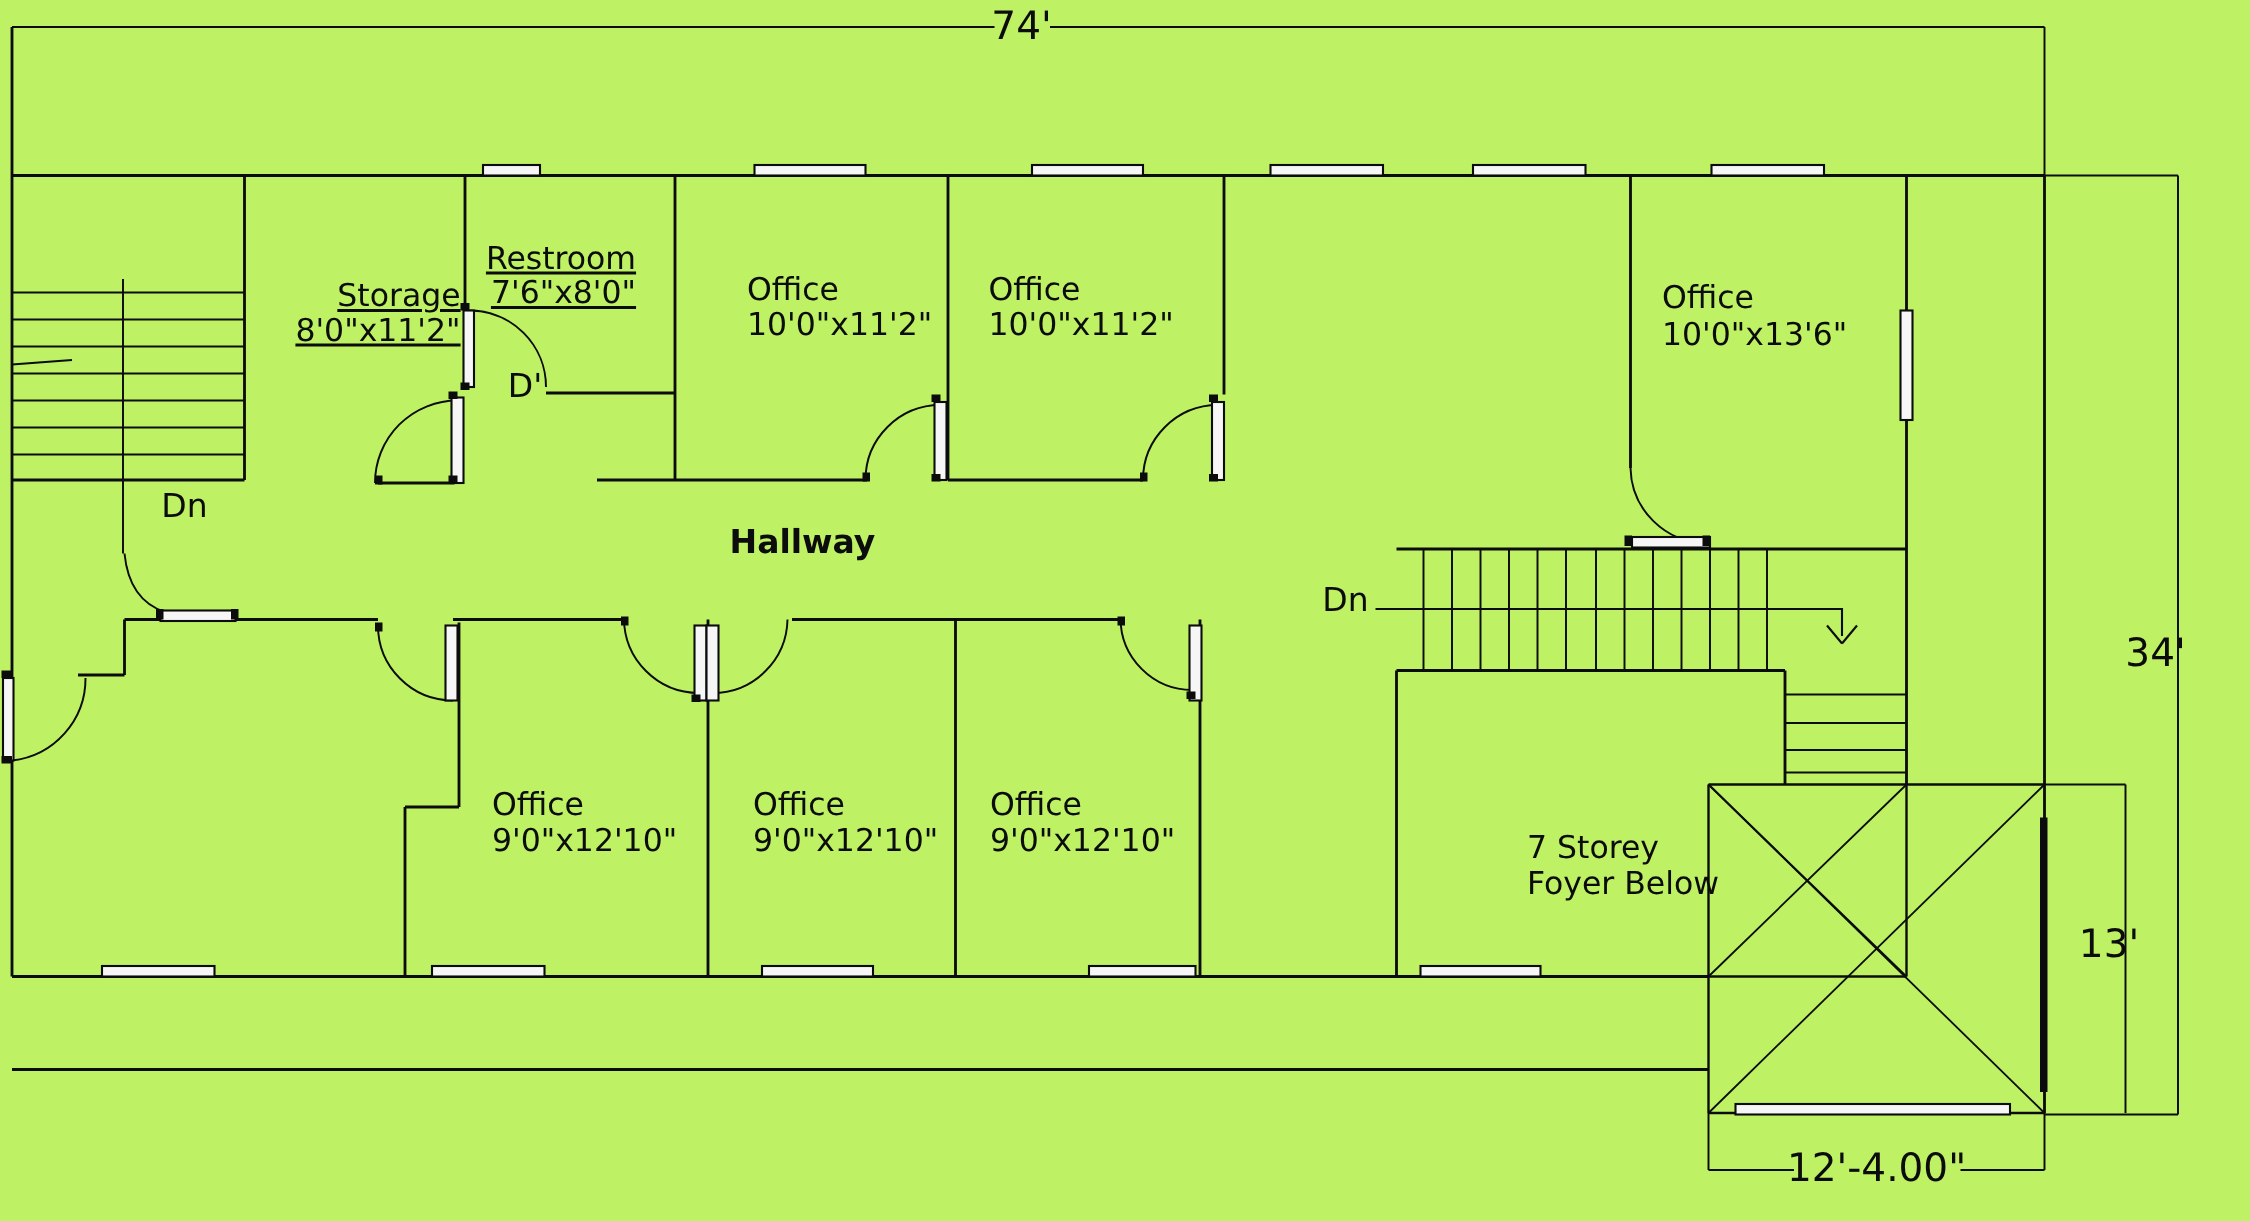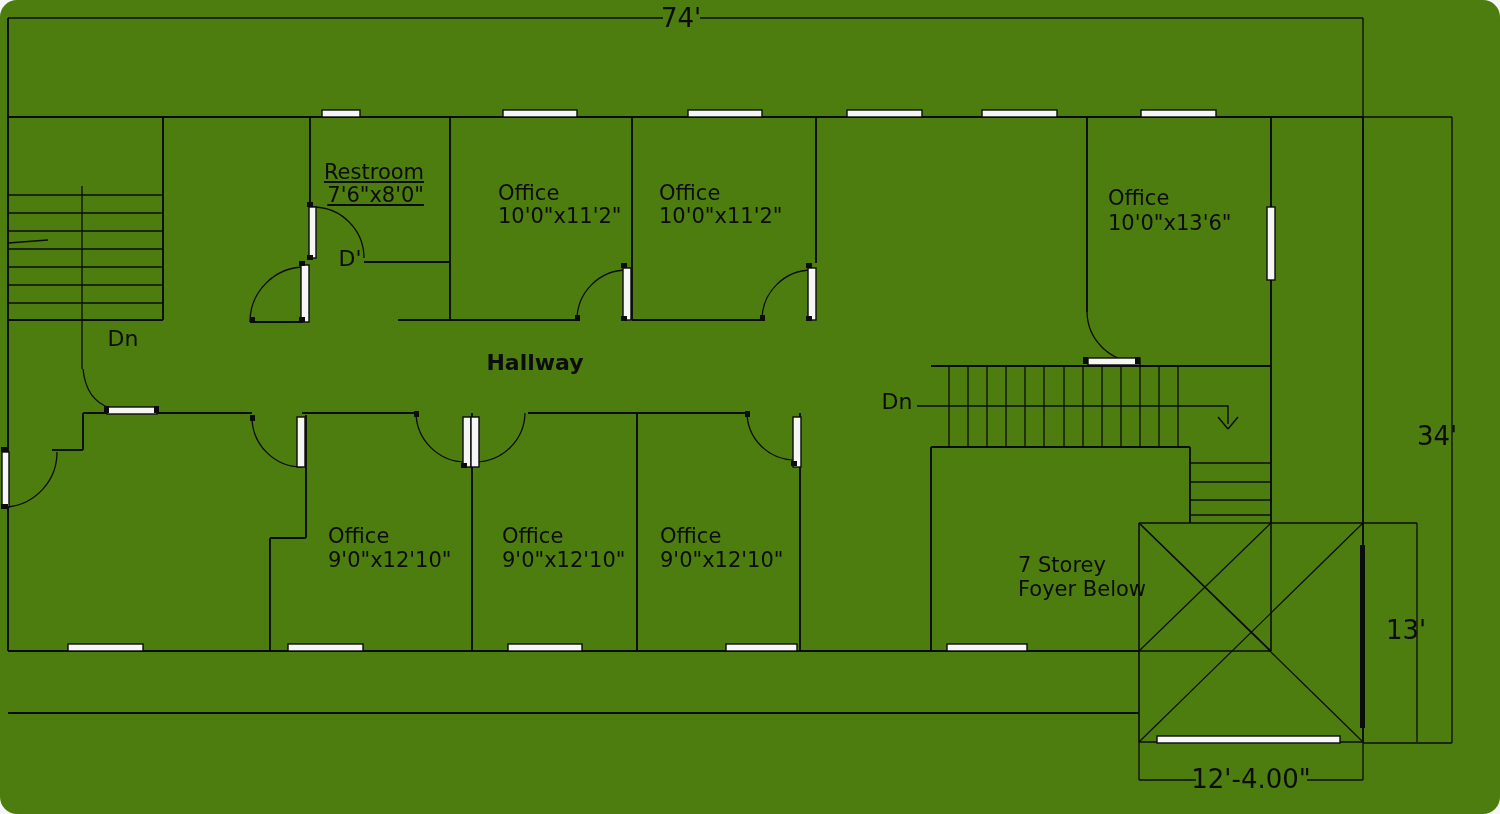--- a/index.html
+++ b/index.html
@@ -1,17 +1,17 @@
 <!DOCTYPE html>
 <html><head>
 <meta charset="utf-8">
 <style>
   html,body{margin:0;padding:0;background:#f6f6f6;}
-  #plan{position:relative;width:1500px;height:814px;background:#4d7c0f;
-        font-family:"DejaVu Sans","Liberation Sans",sans-serif;color:#0c0c0c;overflow:hidden;border-radius:17px;}
+  #plan{position:relative;width:1500px;height:814px;background:#bef264;
+        font-family:"DejaVu Sans","Liberation Sans",sans-serif;color:#0c0c0c;overflow:hidden;}
   #plan svg{position:absolute;left:0;top:0;}
   .lbl{position:absolute;white-space:nowrap;color:#0c0c0c;}
   .c{transform:translate(-50%,-50%);text-align:center;}
   .blk{font-size:21px;line-height:23px;}
   .cx{transform:translateX(-50%);text-align:right;text-decoration:underline;}
   .dim{font-size:26px;}
   .room{font-size:21px;}
   #title{font-size:52px;letter-spacing:3px;}
 </style>
 </head>
@@ -196,20 +196,24 @@
     <rect x="461" y="463" width="6" height="5"></rect>
         <rect x="791" y="461" width="6" height="5"></rect>
   </g>
 </svg>
 
   <div class="lbl dim c" style="left:681px;top:18px;">74'</div>
   <div class="lbl dim c" style="left:1437px;top:436px;">34'</div>
   <div class="lbl dim c" style="left:1406px;top:630px;">13'</div>
   <div class="lbl dim c" style="left:1251px;top:779px;">12'-4.00"</div>
 
+  <div class="lbl blk cx" style="left:252px;top:186px;">
+    <div>Storage</div>
+      <div>8'0"x11'2"</div>
+  </div>
   <div class="lbl blk cx" style="left:374px;top:161px;">
     <div>Restroom</div>
       <div>7'6"x8'0"</div>
   </div>
   <div class="lbl blk" style="left:498px;top:182px;">
     <div>Office</div>
       <div>10'0"x11'2"</div>
   </div>
   <div class="lbl blk" style="left:659px;top:182px;">
     <div>Office</div>

